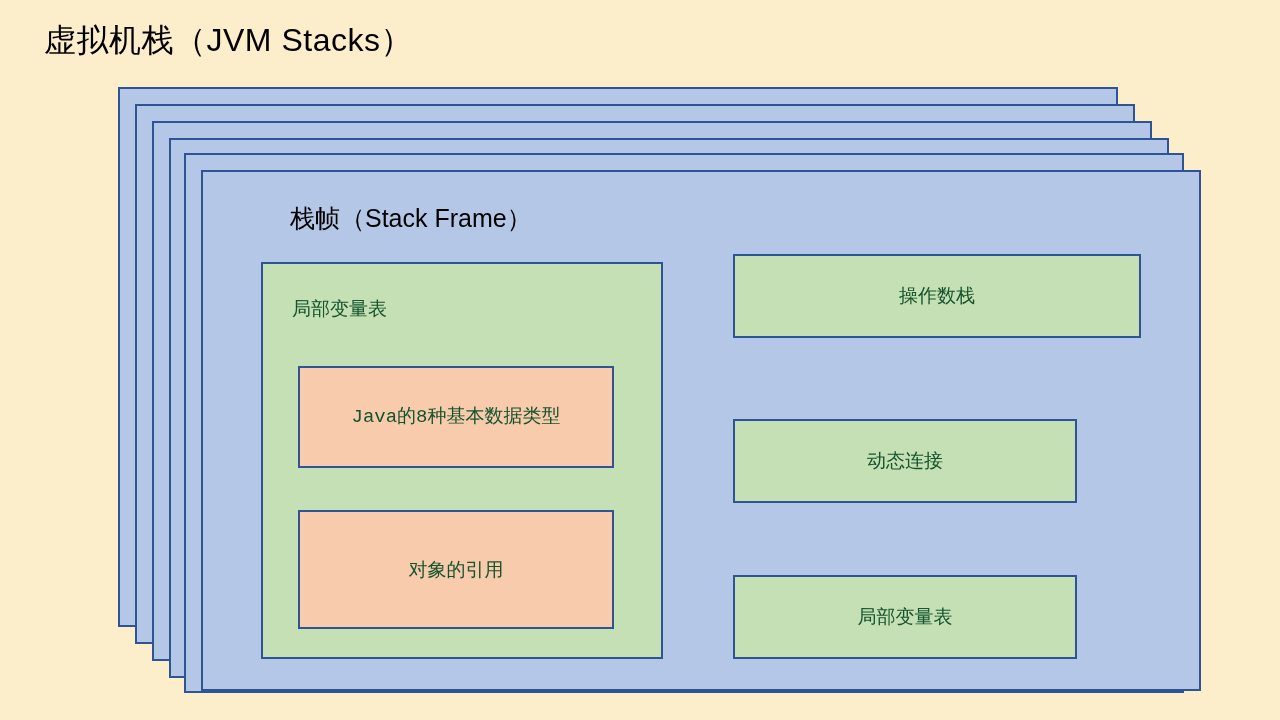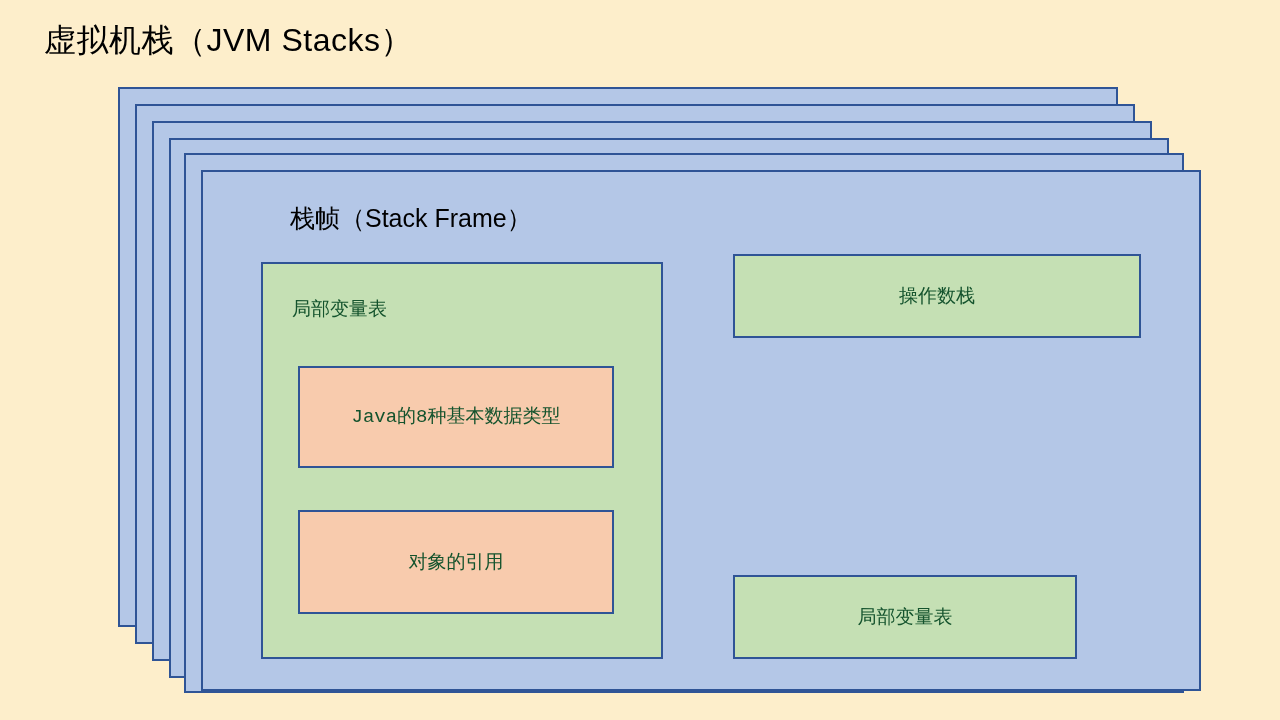--- a/index.html
+++ b/index.html
@@ -71,21 +71,21 @@
   #local-var-table {
     display: block;
   }
   #local-var-table > .box-label {
     position: absolute;
     left: 29px;
     top: 30px;
   }
   
   #lvt-primitive  { left: 298px; top: 366px; width: 316px; height: 102px; font-family: Liberation Mono, monospace; }
-  #lvt-reference  { left: 298px; top: 510px; width: 316px; height: 104px; }
+  #lvt-reference  { left: 298px; top: 510px; width: 316px; height: 119px; }
   #operand-stack  { left: 733px; top: 254px; width: 408px; height: 84px; }
   #dynamic-link   { left: 733px; top: 419px; width: 344px; height: 84px; }
   #return-address { left: 733px; top: 575px; width: 344px; height: 84px; }
   #local-var-table { left: 261px; top: 262px; width: 402px; height: 397px; }
 </style>
 </head>
 <body style="background: rgb(253, 238, 203);">
 
 <div id="canvas">
 
@@ -107,17 +107,20 @@
   <div id="lvt-primitive" class="box orange">
     <span class="box-label">Java的8种基本数据类型</span>
   </div>
   <div id="lvt-reference" class="box orange">
     <span class="box-label">对象的引用</span>
   </div>
 
   <div id="operand-stack" class="box green">
     <span class="box-label">操作数栈</span>
   </div>
+  <div id="dynamic-link" class="box green">
+    <span class="box-label">动态连接</span>
+  </div>
   <div id="return-address" class="box green">
     <span class="box-label">局部变量表</span>
   </div>
 
 </div>
 
 </body></html>

